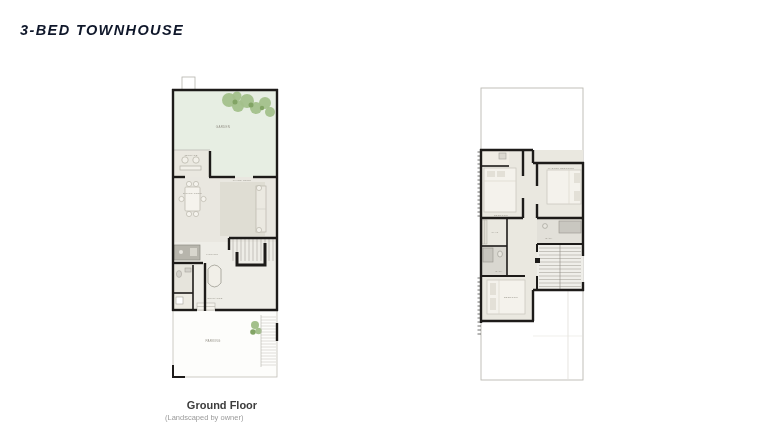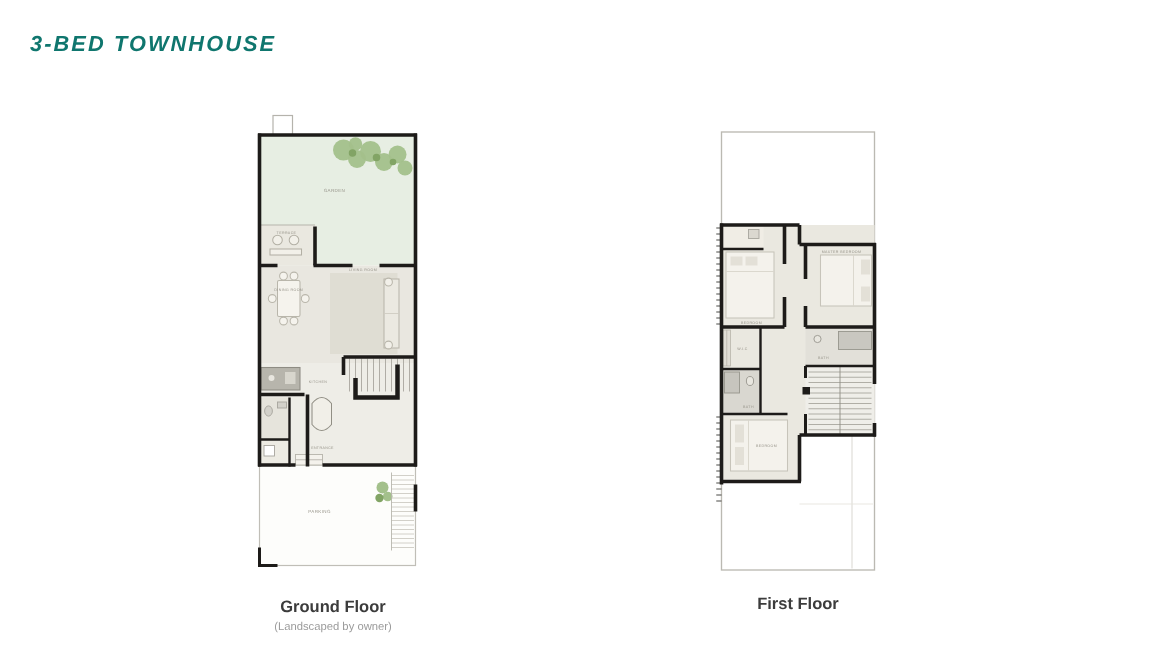--- a/index.html
+++ b/index.html
@@ -3,26 +3,26 @@
 <meta charset="utf-8">
 <style>
   html,body { margin:0; padding:0; background:#ffffff; }
   .page {
     position:relative; width:768px; height:435px; background:#ffffff;
     font-family:"Liberation Sans", sans-serif; overflow:hidden;
   }
   .title {
     position:absolute; left:20px; top:22px; margin:0;
     font-size:14.5px; font-weight:700; font-style:italic;
-    letter-spacing:1.4px; color:#0f766e;
+    letter-spacing:1.4px; color:#0f172a;
   }
   figure.plan { position:absolute; margin:0; padding:0; }
   figure.plan svg { display:block; }
   .caption { text-align:center; font-size:11px; font-weight:700; color:#3c3c3c; }
-  .subcaption { text-align:center; font-size:7.5px; color:#9b9b9b; margin-top:2px; }
+  .subcaption { text-align:left; font-size:7.5px; color:#9b9b9b; margin-top:2px; }
   .plan-ground { left:165px; top:75px; width:114px; }
   .plan-ground .caption { margin-top:12px; }
   .plan-first { left:475px; top:86px; width:114px; }
   .plan-first .caption { margin-top:15px; }
   .lbl {
     font-family:"Liberation Sans", sans-serif; font-size:3px; fill:#97948a;
     text-anchor:middle; letter-spacing:0.25px;
   }
   .lbl-sm { font-size:2.4px; }
 </style>
@@ -308,18 +308,15 @@
       </g>
 
       <text class="lbl lbl-sm" x="26" y="130">BEDROOM</text>
       <text class="lbl lbl-sm" x="86" y="82.5">MASTER BEDROOM</text>
       <text class="lbl lbl-sm" x="20" y="147">W.I.C</text>
       <text class="lbl lbl-sm" x="24" y="186">BATH</text>
       <text class="lbl lbl-sm" x="74" y="153">BATH</text>
       <text class="lbl lbl-sm" x="36" y="212">BEDROOM</text>
     </svg>
 
-    <figcaption>
-      <div class="caption">First Floor</div>
-    </figcaption>
   </figure>
 
 </div>
 
 </body></html>

